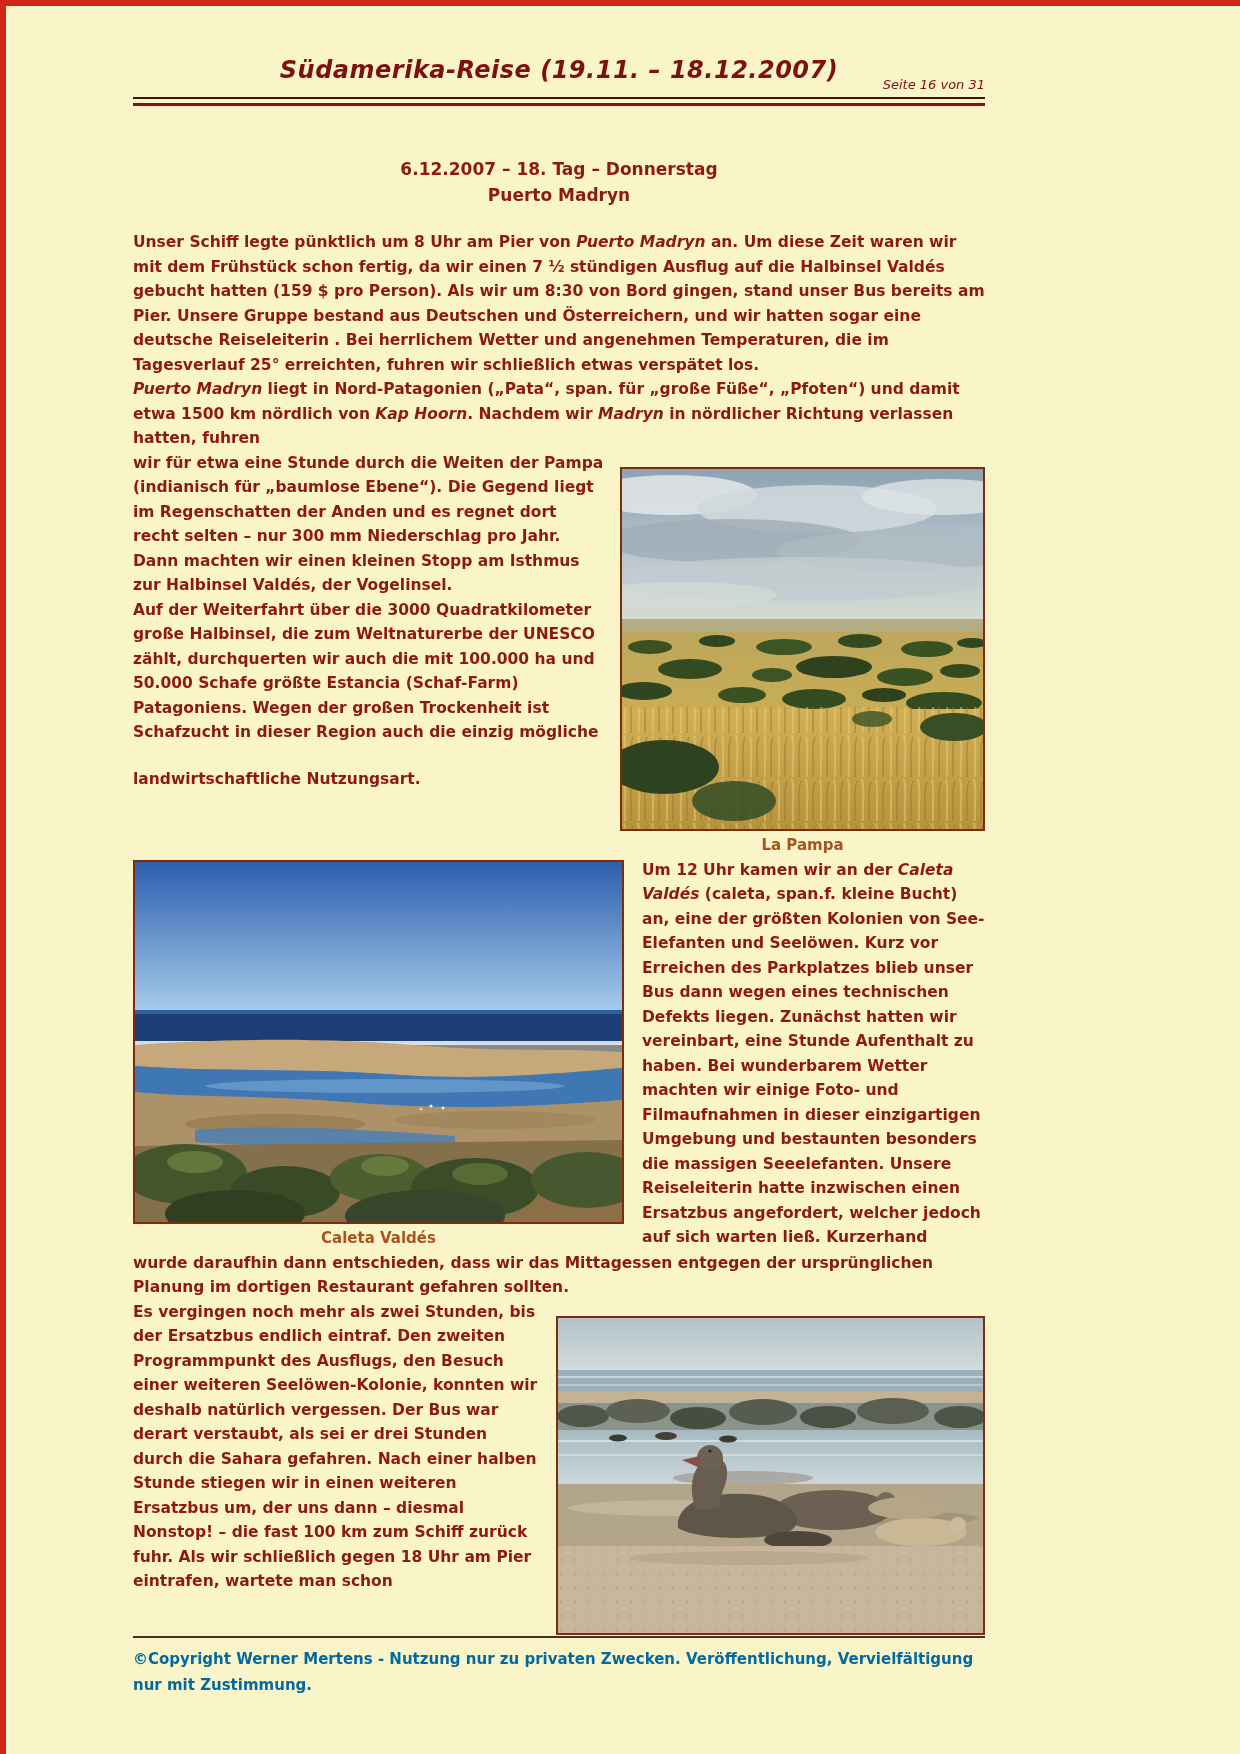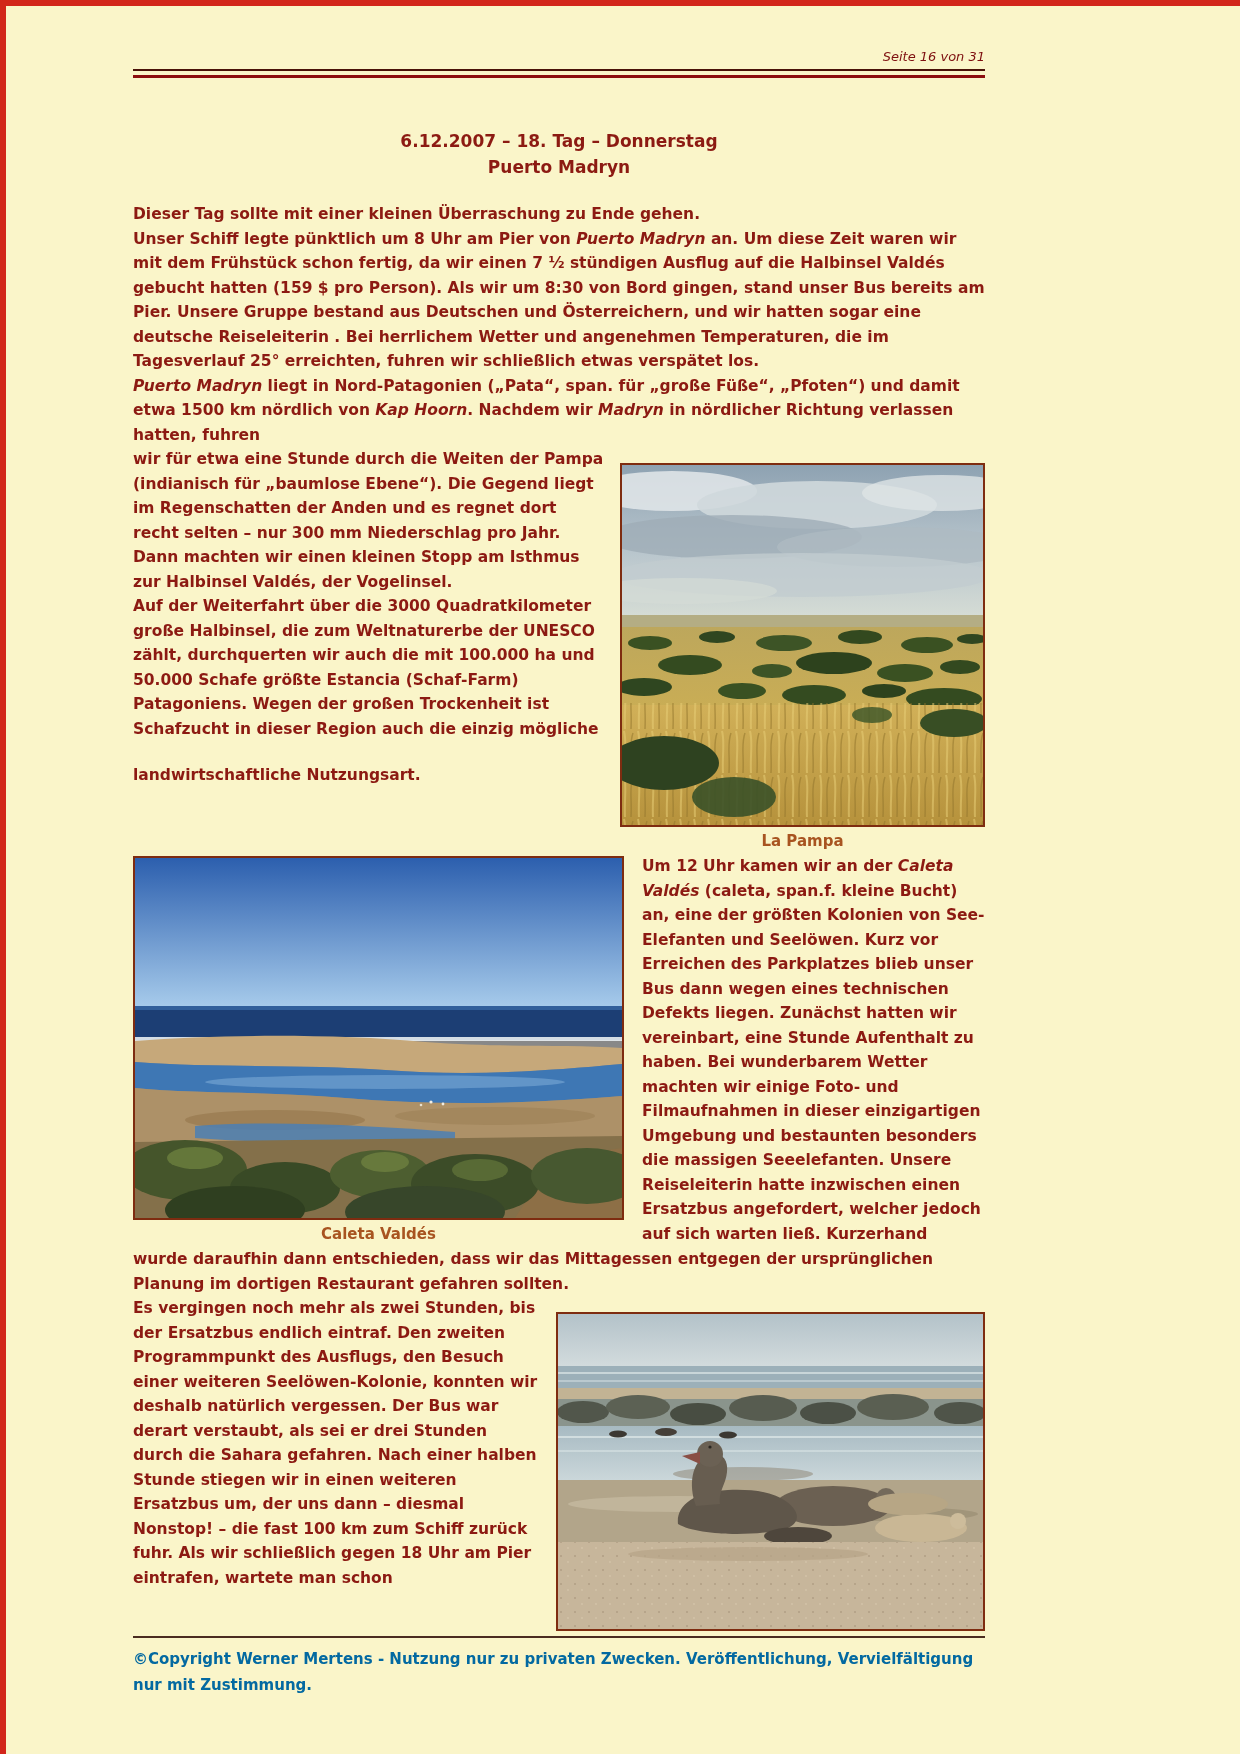--- a/index.html
+++ b/index.html
@@ -46,32 +46,32 @@
     font-size:15px; line-height:26px; font-weight:bold; color:#0369a1;
   }
 </style>
 </head>
 <body>
 
 <div class="page">
   <div class="content">
 
     <header class="header">
+      <div class="title">Südamerika-Reise (19.11. – 18.12.2007)</div>
       <div class="subtitle-row">
         <span class="page-info">Seite 16 von 31</span>
       </div>
       <div class="header-rule"></div>
     </header>
 
     <div class="day-heading">
       <div>6.12.2007 – 18. Tag – Donnerstag</div>
       <div>Puerto Madryn</div>
     </div>
 
-    <p class="body-text">Dieser Tag sollte mit einer kleinen Überraschung zu Ende gehen.</p>
 
     <p class="body-text"><span>Unser Schiff legte pünktlich um 8 Uhr am Pier von </span><i>Puerto Madryn</i><span> an. Um diese Zeit waren wir mit dem Frühstück schon fertig, da wir einen 7 ½ stündigen Ausflug auf die Halbinsel Valdés gebucht hatten (159 $ pro Person). Als wir um 8:30 von Bord gingen, stand unser Bus bereits am Pier. Unsere Gruppe bestand aus Deutschen und Österreichern, und wir hatten sogar eine deutsche Reiseleiterin . Bei herrlichem Wetter und angenehmen Temperaturen, die im Tagesverlauf 25° erreichten, fuhren wir schließlich etwas verspätet los.</span></p>
 
     <p class="body-text"><i>Puerto Madryn</i><span> liegt in Nord-Patagonien („Pata“, span. für „große Füße“, „Pfoten“) und damit etwa 1500 km nördlich von </span><i>Kap Hoorn</i><span>. Nachdem wir </span><i>Madryn</i><span> in nördlicher Richtung verlassen hatten, fuhren</span></p>
 
     <section>
       <figure class="fig-right">
         <div class="photo">
           <svg width="361" height="360" viewBox="0 0 361 360">
             <defs>

